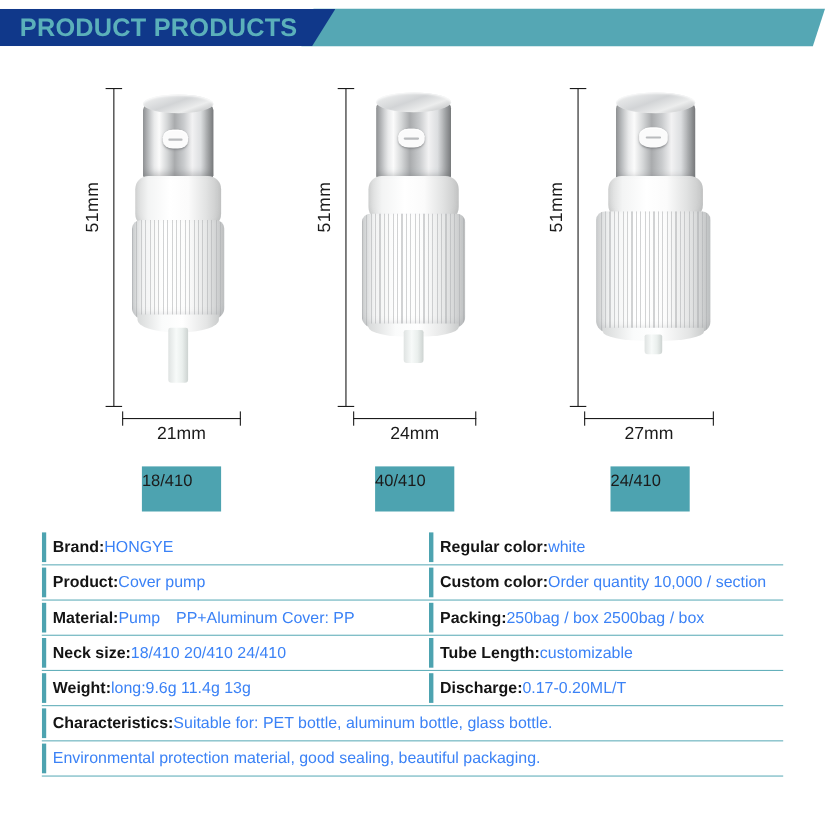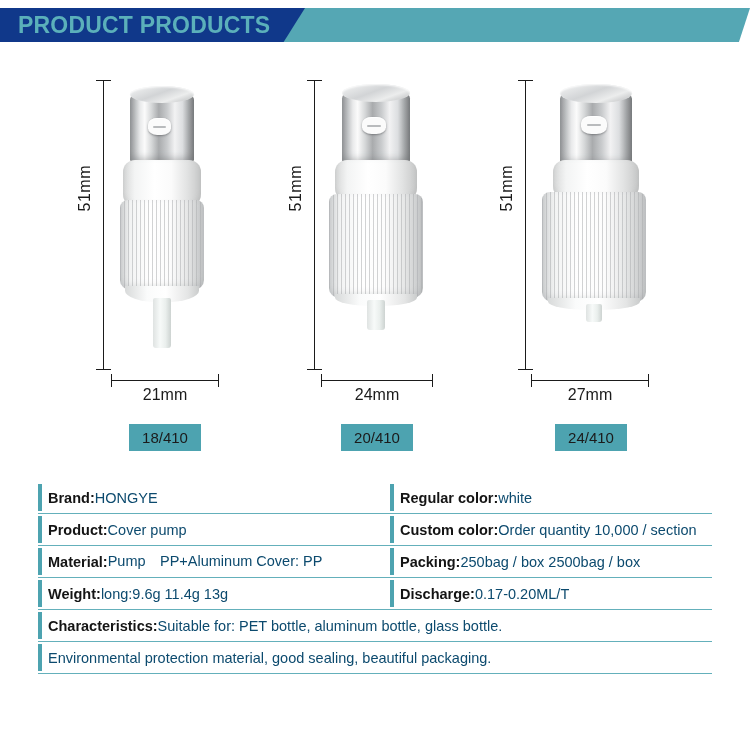--- a/index.html
+++ b/index.html
@@ -192,23 +192,22 @@
     background: linear-gradient(90deg, #dfe3e2 0%, #f7faf9 40%, #eaefed 70%, #cdd3d1 100%);
     border-radius: 2px 2px 3px 3px;
   }
 
   
   .badge {
     position: absolute;
     background: #4da3b0;
     color: #1b1b1b;
     font-size: 15px;
-    text-align: center;
     line-height: 27px;
-    height: 27px;
+    height: 41px;
     width: 72px;
   }
 
   
   .spec-table {
     position: absolute;
     left: 38px;
     top: 482px;
     width: 674px;
   }
@@ -240,21 +239,21 @@
   }
   .cell-left  { width: 352px; }
   .cell-right { width: 322px; text-align: right; }
   .cell-full  { width: 674px; }
   .spec-key {
     font-weight: bold;
     color: #141414;
   }
   .spec-val {
     font-weight: normal;
-    color: #0c4a6e;
+    color: #3b82f6;
   }
 </style>
 </head>
 <body>
 
 <div class="banner">
   <div class="banner-teal"></div>
   <div class="banner-blue"></div>
   <div class="banner-title">PRODUCT PRODUCTS</div>
 </div>
@@ -293,21 +292,21 @@
       <div class="pump-btn" style="left:107px; top:57px;  width:24px;  height:17px;"></div>
       <div class="pump-neck" style="left:80px;  top:100px; width:82px;  height:42px;"></div>
       <div class="pump-collar" style="left:74px;  top:134px; width:94px;  height:104px;"></div>
       <div class="pump-shoulder" style="left:80px;  top:234px; width:82px;  height:12px;"></div>
       <div class="pump-stem" style="left:112px; top:240px; width:18px;  height:30px;"></div>
     </div>
 
     <div class="hdim" style="left:66px; top:320px; width:112px;"></div>
     <div class="hdim-label" style="left:66px; top:326px; width:112px;">24mm</div>
 
-    <div class="badge" style="left:86px; top:364px;">20/410</div>
+    <div class="badge" style="left:86px; top:364px;">40/410</div>
   </div>
 
   <div class="product-cell cell-3">
 
     <div class="vdim" style="left:57px;"></div>
     <div class="vdim-label" style="left:30px; top:105px;">51mm</div>
 
     <div class="pump">
       <div class="pump-cap" style="left:92px;  top:26px;  width:72px;  height:80px;"></div>
       <div class="pump-cap-top" style="left:92px;  top:24px;  width:72px;  height:19px;"></div>
@@ -354,20 +353,30 @@
     <div class="spec-cell cell-left">
       <span class="spec-key">Material:</span>
         <span class="spec-val">Pump　PP+Aluminum  Cover: PP</span>
     </div>
     <div class="spec-cell cell-right">
       <span class="spec-key">Packing:</span>
         <span class="spec-val">250bag / box 2500bag / box</span>
     </div>
   </div>
 
+  <div class="spec-row">
+    <div class="spec-cell cell-left">
+      <span class="spec-key">Neck size:</span>
+        <span class="spec-val">18/410  20/410  24/410</span>
+    </div>
+    <div class="spec-cell cell-right">
+      <span class="spec-key">Tube Length:</span>
+        <span class="spec-val">customizable</span>
+    </div>
+  </div>
 
   <div class="spec-row">
     <div class="spec-cell cell-left">
       <span class="spec-key">Weight:</span>
         <span class="spec-val">long:9.6g  11.4g  13g</span>
     </div>
     <div class="spec-cell cell-right">
       <span class="spec-key">Discharge:</span>
         <span class="spec-val">0.17-0.20ML/T</span>
     </div>

